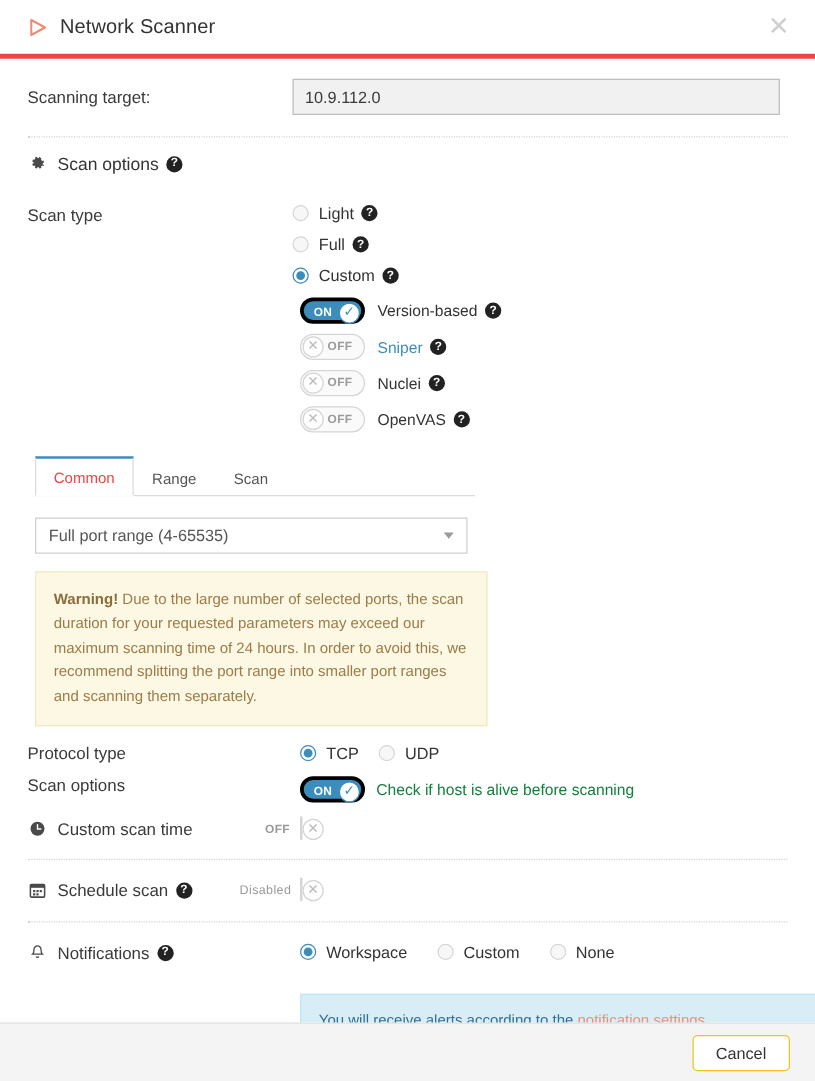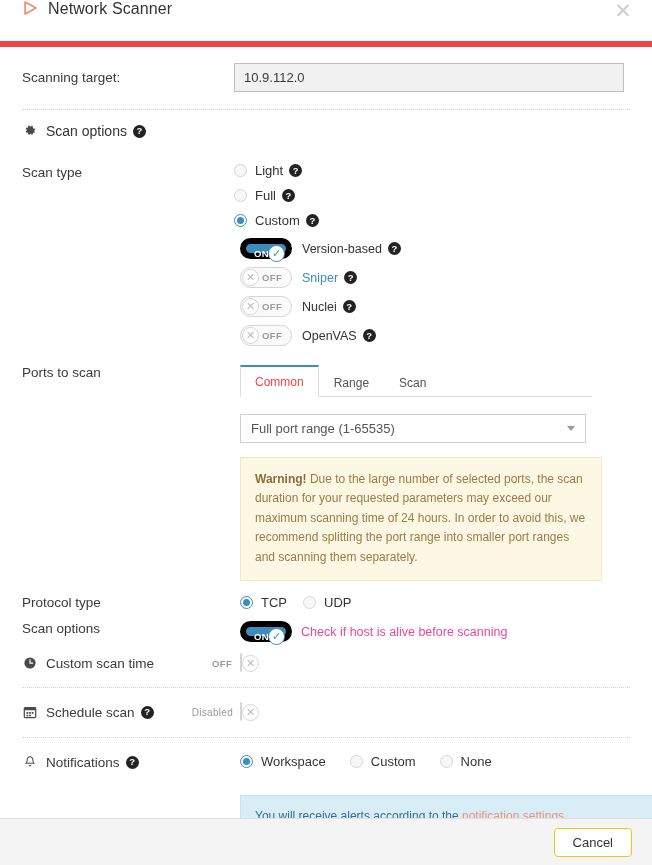--- a/index.html
+++ b/index.html
@@ -14,23 +14,23 @@
     position: relative;
     width: 652px; height: 865px;
     background: #ffffff;
     display: flex; flex-direction: column;
   }
 
   
   .header {
     height: 47px;
     flex: 0 0 47px;
-    display: flex; 
+    display: flex; align-items: center;
     padding: 0 18px 0 22px;
-    border-bottom: 6px solid #ef4444;
+    border-bottom: 4px solid #ef4444;
     background: #fff;
   }
   .play-icon { width: 16px; height: 16px; flex: 0 0 16px; margin-right: 10px; display:block; }
   .header-title {
     font-size: 16px; color: #333; font-weight: 400; letter-spacing: .1px;
   }
   .close-icon {
     margin-left: auto; width: 22px; height: 22px;
     display: flex; align-items: center; justify-content: center;
     color: #cfcfcf; font-size: 21px; line-height: 1; cursor: pointer;
@@ -120,21 +120,21 @@
 
   
   .toggles { margin-top: 10px; margin-left: 6px; }
   .toggle-line { display: flex; align-items: center; margin-bottom: 8px; font-size: 12.5px; color: #333; }
   .toggle-line:last-child { margin-bottom: 0; }
   .toggle {
     width: 52px; height: 21px; border-radius: 11px;
     position: relative; flex: 0 0 52px; margin-right: 10px;
     cursor: pointer; user-select: none;
   }
-  .toggle.on { background: #3c8dbc; border: 6px solid #000000; }
+  .toggle.on { background: #3c8dbc; border: 3px solid #000000; }
   .toggle.off { background: #fafafa; border: 1px solid #d5d5d5; }
   .toggle .knob {
     position: absolute; top: 1px; width: 17px; height: 17px; border-radius: 50%;
     background: #fff; display: flex; align-items: center; justify-content: center;
     font-size: 11px; line-height: 1;
   }
   .toggle.on .knob { right: 1px; border: 1px solid #3c8dbc; color: #3c8dbc; }
   .toggle.off .knob { left: 1px; border: 1px solid #d5d5d5; color: #bbb; }
   .toggle .tg-text {
     position: absolute; top: 0; height: 19px; display: flex; align-items: center;
@@ -186,21 +186,21 @@
   .warn-box b { color: #8a6d3b; }
 
   
   .proto-row { padding: 14px 0 0 0; }
   .inline-radios { display: flex; align-items: center; margin-left: 6px; }
   .inline-radios .radio-line { margin-bottom: 0; margin-right: 16px; }
 
   .scanopt2-row { padding: 11px 0 0 0; }
   .scanopt2-row .ctl-col { display: flex; align-items: center; margin-left: 6px; }
   .scanopt2-row .toggle { margin-right: 9px; }
-  .alive-label { font-size: 12.5px; color: #ec4899; }
+  .alive-label { font-size: 12.5px; color: #15803d; }
 
   .customtime-row { padding: 12px 0 15px 0; align-items: center; justify-content: flex-end; }
   .customtime-row .ctl-col { margin-left: 6px; }
 
   
   .schedule-row { padding: 15px 0 16px 0; align-items: center; }
   .schedule-row .ctl-col { margin-left: 6px; }
 
   
   .notif-row { padding: 16px 0 0 0; }
@@ -318,29 +318,28 @@
               <span class="tg-text">OFF</span>
             </span>
             <span class="tg-label">OpenVAS</span>
             <span class="help">?</span>
           </div>
         </div>
       </div>
     </div>
 
     <div class="row ports-row">
-      <div class="lbl-col">Ports to scan</div>
       <div class="ctl-col">
         <div class="tabs">
           <div class="tab active">Common</div>
           <div class="tab">Range</div>
           <div class="tab">Scan</div>
         </div>
         <div class="select-wrap">
-          <span>Full port range (1-65535)</span>
+          <span>Full port range (4-65535)</span>
           <span class="sel-caret"></span>
         </div>
         <div class="warn-box">
           <b>Warning!</b><span> Due to the large number of selected ports, the scan duration for your requested parameters may exceed our maximum scanning time of 24 hours. In order to avoid this, we recommend splitting the port range into smaller port ranges and scanning them separately.</span>
         </div>
       </div>
     </div>
 
     <div class="row proto-row">
       <div class="lbl-col">Protocol type</div>

